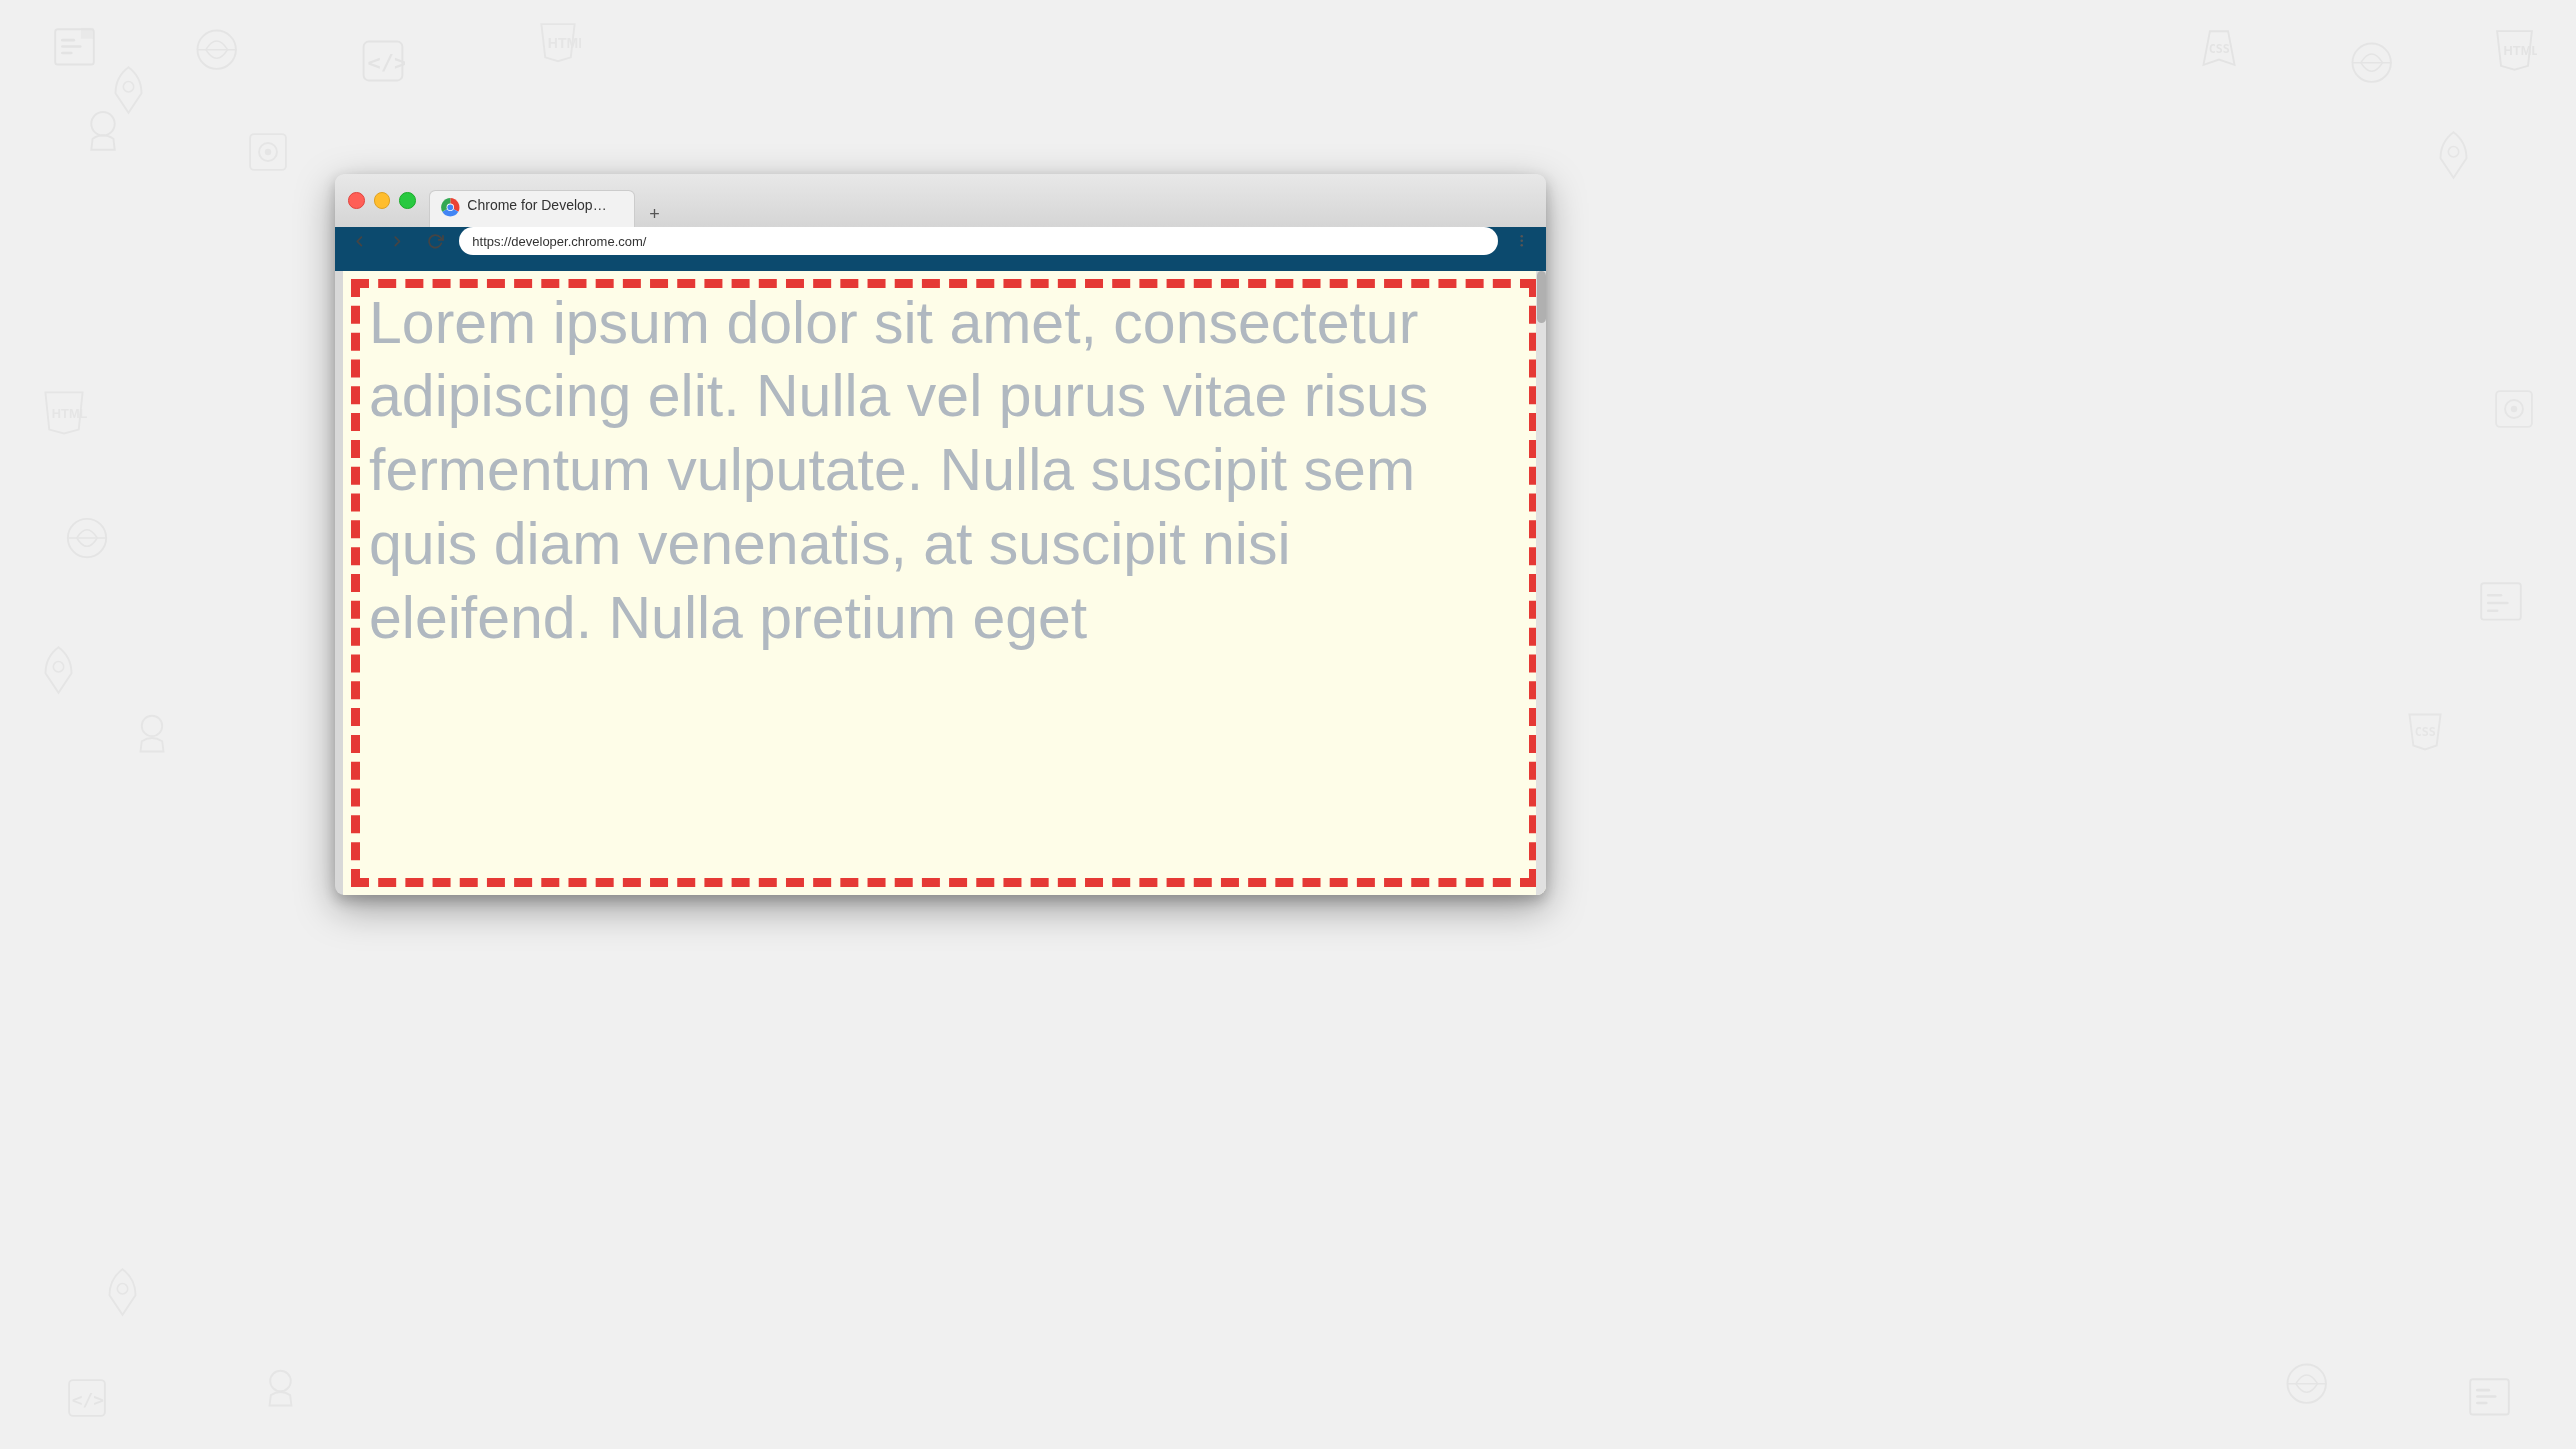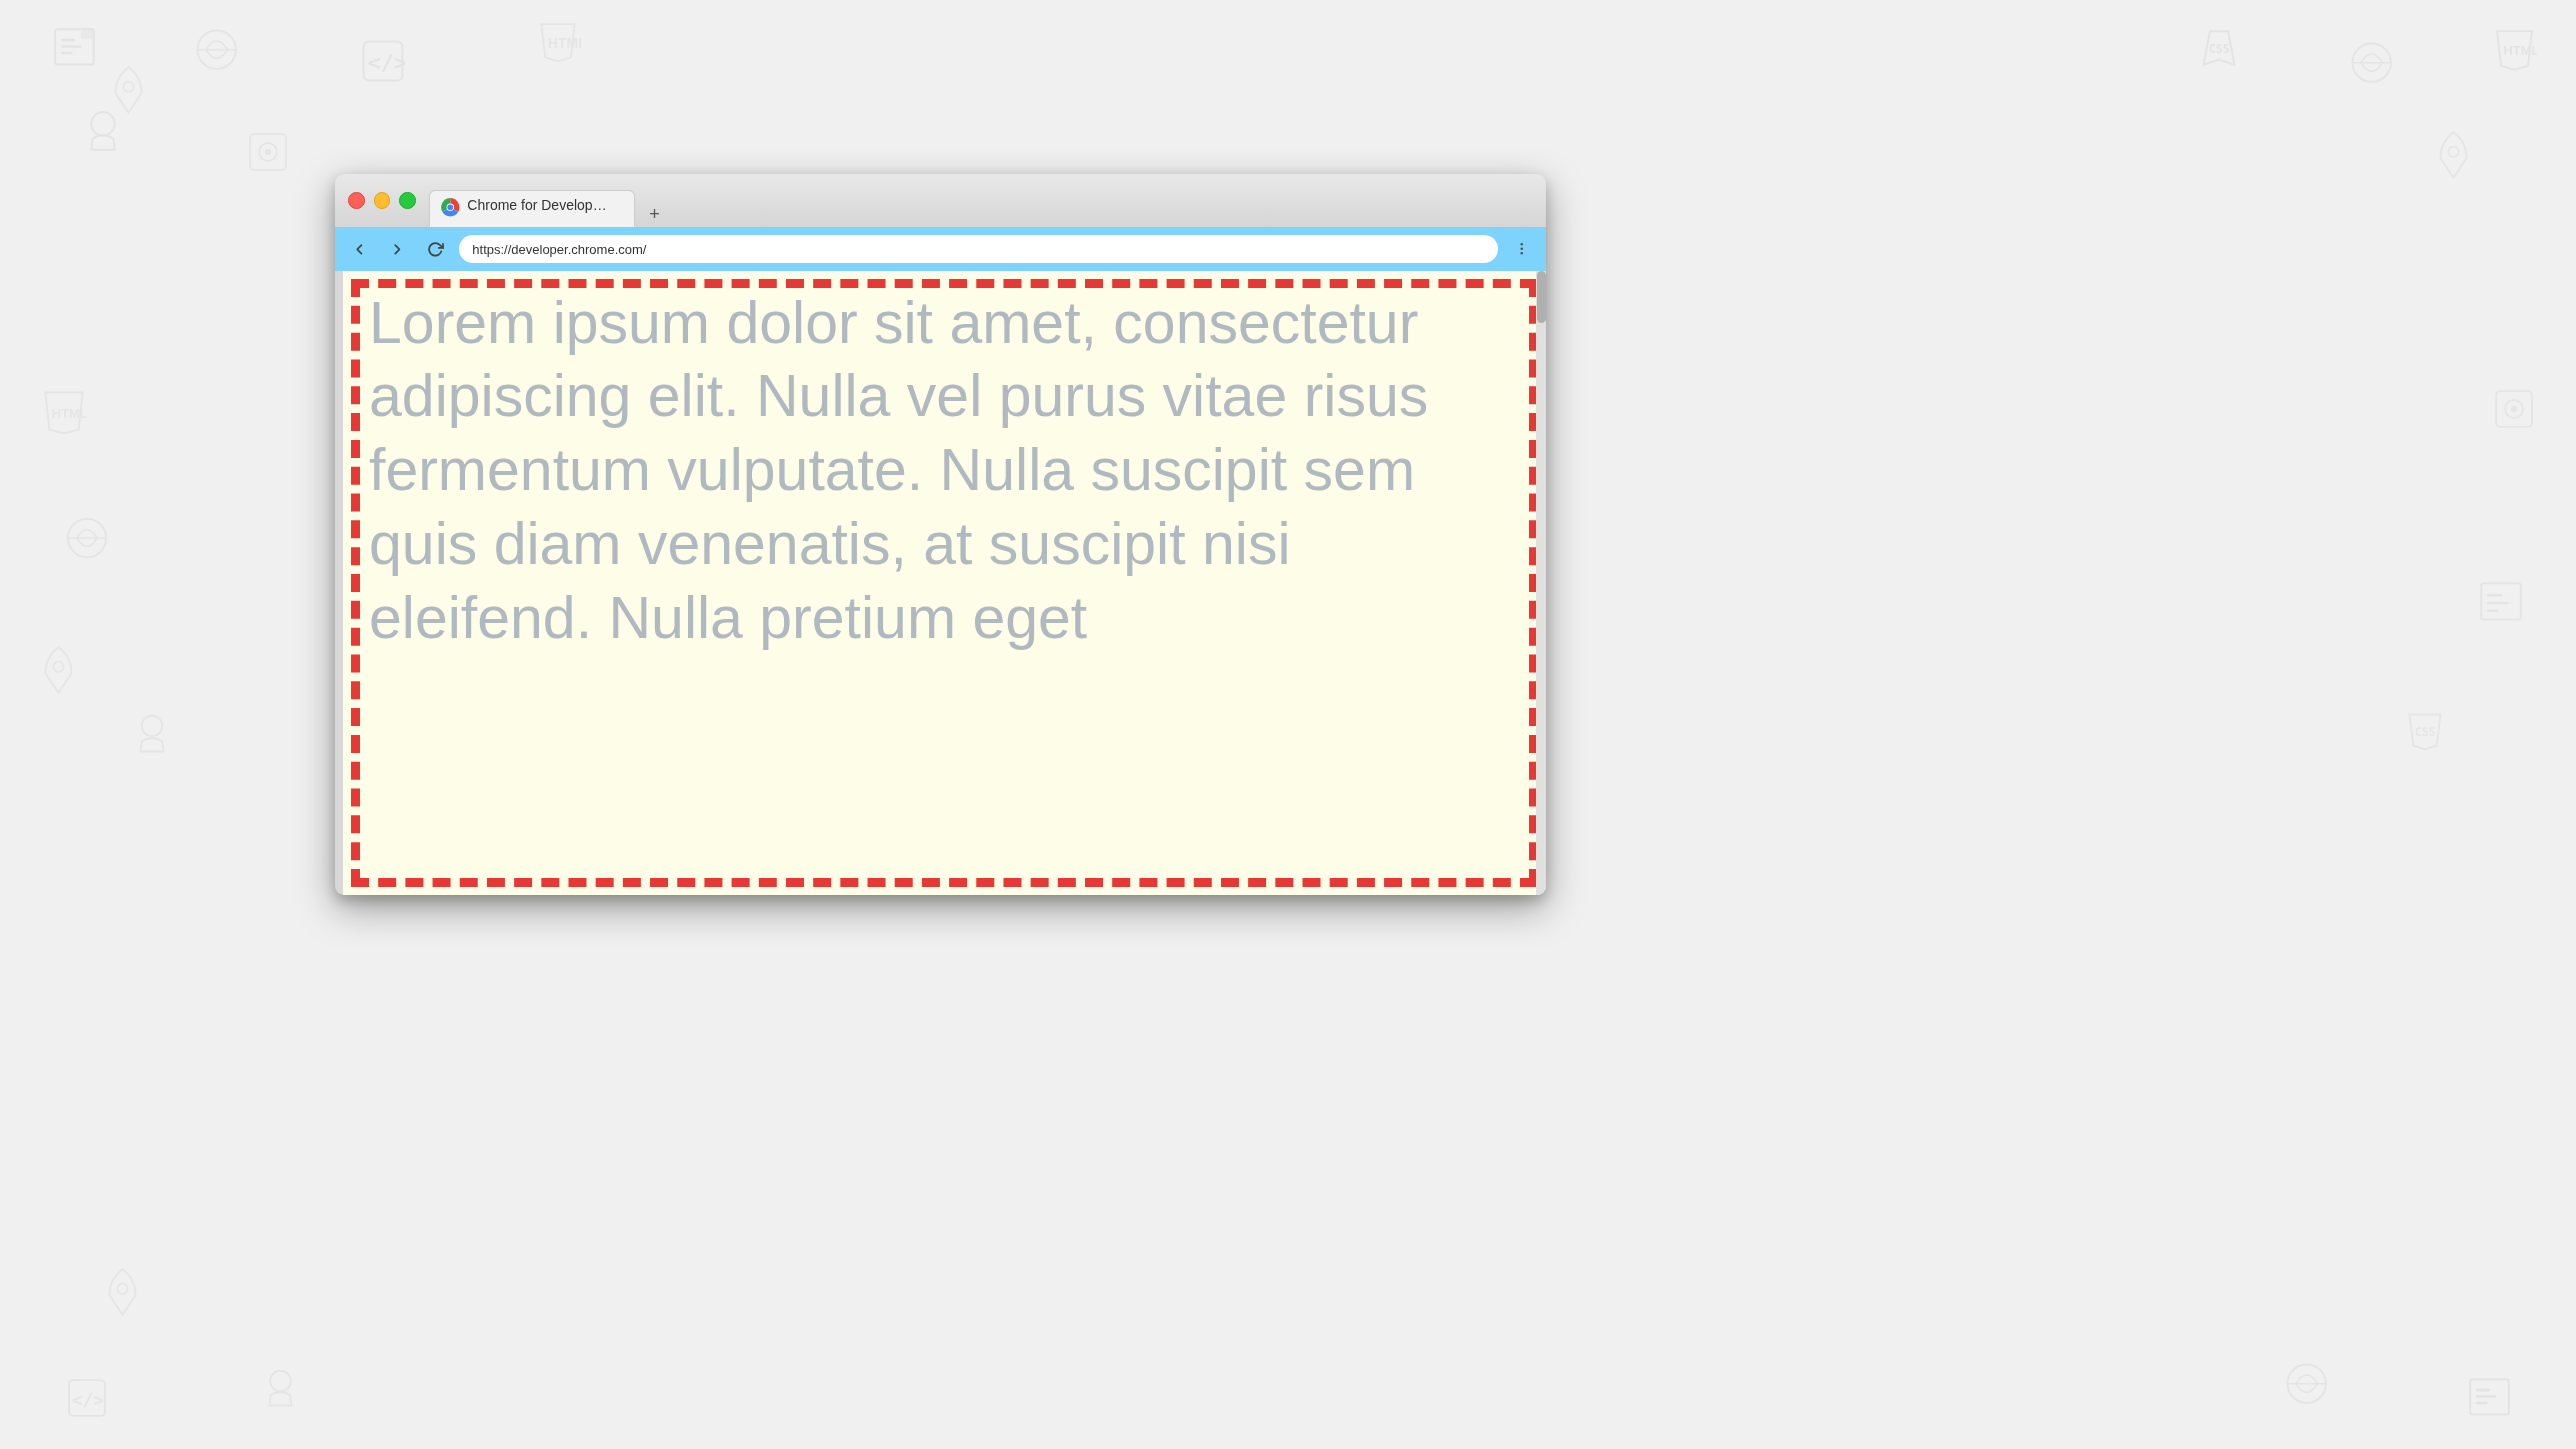--- a/index.html
+++ b/index.html
@@ -111,23 +111,23 @@
       border-radius: 50%;
       color: #555;
       font-size: 18px;
       cursor: pointer;
       margin-left: 6.4px;
     }
 
     
     .nav-bar {
       height: 44px;
-      background: #7dd3fc;
-      display: flex;
-      align-items: center;
+      background: #0c4a6e;
+      display: flex;
+      align-items: flex-start;
       padding: 0 10.3px;
       gap: 10px;
     }
 
     .nav-btn {
       width: 28px;
       height: 28px;
       display: flex;
       align-items: center;
       justify-content: center;

